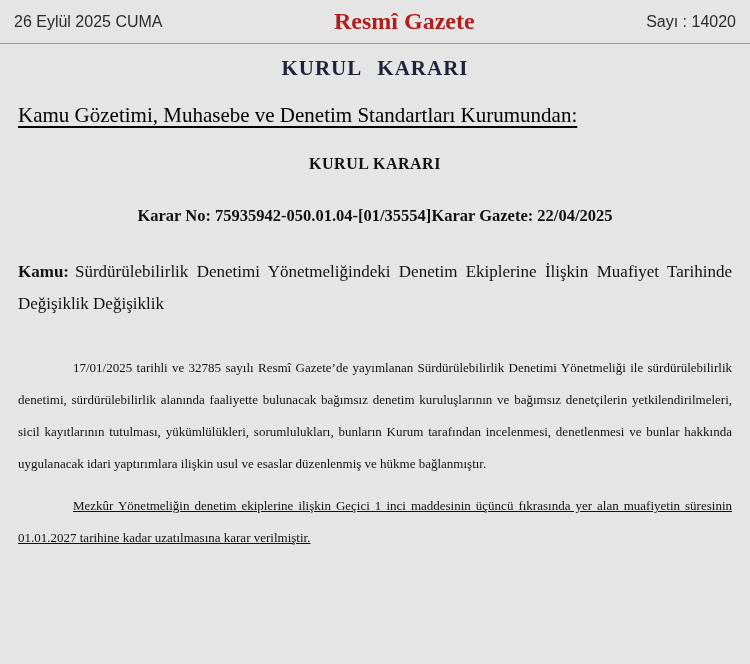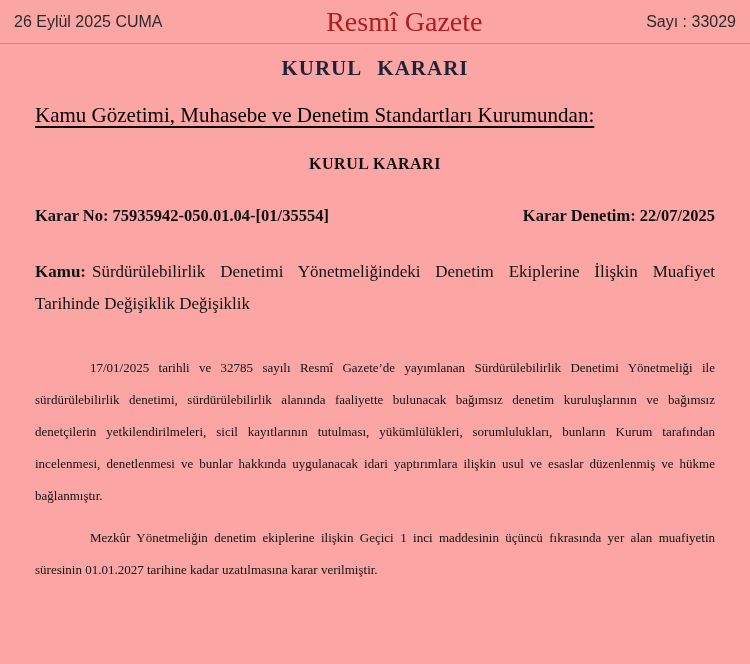--- a/index.html
+++ b/index.html
@@ -8,57 +8,57 @@
     width: 750px;
   }
   body {
     font-family: "Liberation Serif", serif;
     color: #1a1a1a;
     min-height: 664px;
   }
   .page {
     width: 750px;
     min-height: 664px;
-    background: #fca5a5;
+    background: #e5e5e5;
   }
   
   .masthead {
     display: flex;
     align-items: center;
     justify-content: space-between;
     height: 44px;
     padding: 0 14px;
     border-bottom: 1px solid #9a9a9a;
   }
   .masthead-date,
   .masthead-issue {
     font-family: "Liberation Sans", sans-serif;
     font-size: 16px;
     color: #2b2b2b;
     white-space: nowrap;
   }
   .masthead-title {
     font-family: "Liberation Serif", serif;
-    font-weight: normal;
-    font-size: 28px;
+    font-weight: bold;
+    font-size: 24px;
     color: #b01e1e;
     white-space: nowrap;
   }
   
   .section-heading {
     margin-top: 12px;
     text-align: center;
     font-size: 21px;
     font-weight: bold;
     letter-spacing: 1px;
     word-spacing: 10px;
     color: #1f2337;
   }
   .content {
-    padding: 0 35px;
+    padding: 0 18px;
   }
   .authority-heading {
     margin-top: 22px;
     font-size: 21px;
     font-weight: normal;
     color: #000000;
     text-decoration: underline;
     text-underline-offset: 4px;
   }
   .decision-heading {
@@ -66,21 +66,21 @@
     text-align: center;
     font-size: 16px;
     font-weight: bold;
     letter-spacing: 0.5px;
     color: #111111;
   }
   
   .decision-meta-row {
     margin-top: 33px;
     display: flex;
-    justify-content: space-between;
+    justify-content: center;
     font-size: 16.5px;
     font-weight: bold;
     color: #111111;
   }
   
   .subject-paragraph {
     margin-top: 30px;
     font-size: 17px;
     line-height: 32px;
     text-align: justify;
@@ -91,44 +91,44 @@
     margin-right: 6px;
   }
   .body-paragraph {
     font-size: 13px;
     line-height: 32px;
     text-align: justify;
     text-indent: 55px;
     color: #111111;
   }
   .body-paragraph.first { margin-top: 32px; }
-  .body-paragraph.second { margin-top: 10px; }
+  .body-paragraph.second { margin-top: 10px; text-decoration: underline; }
 </style>
 </head>
 <body>
 
 <div class="page">
 
   <div class="masthead">
     <span class="masthead-date">26 Eylül 2025 CUMA</span>
     <span class="masthead-title">Resmî Gazete</span>
-    <span class="masthead-issue">Sayı : 33029</span>
+    <span class="masthead-issue">Sayı : 14020</span>
   </div>
 
   <h1 class="section-heading">KURUL KARARI</h1>
 
   <div class="content">
 
     <h2 class="authority-heading">Kamu Gözetimi, Muhasebe ve Denetim Standartları Kurumundan:</h2>
 
     <h3 class="decision-heading">KURUL KARARI</h3>
 
     <div class="decision-meta-row">
       <span><span>Karar No:</span> <span>75935942-050.01.04-[01/35554]</span></span>
-      <span><span>Karar Denetim:</span> <span>22/07/2025</span></span>
+      <span><span>Karar Gazete:</span> <span>22/04/2025</span></span>
     </div>
 
     <p class="subject-paragraph"><span class="subject-label">Kamu:</span><span>Sürdürülebilirlik Denetimi Yönetmeliğindeki Denetim Ekiplerine İlişkin Muafiyet Tarihinde Değişiklik Değişiklik</span></p>
 
     <p class="body-paragraph first">17/01/2025 tarihli ve 32785 sayılı Resmî Gazete’de yayımlanan Sürdürülebilirlik Denetimi Yönetmeliği ile sürdürülebilirlik denetimi, sürdürülebilirlik alanında faaliyette bulunacak bağımsız denetim kuruluşlarının ve bağımsız denetçilerin yetkilendirilmeleri, sicil kayıtlarının tutulması, yükümlülükleri, sorumlulukları, bunların Kurum tarafından incelenmesi, denetlenmesi ve bunlar hakkında uygulanacak idari yaptırımlara ilişkin usul ve esaslar düzenlenmiş ve hükme bağlanmıştır.</p>
 
     <p class="body-paragraph second">Mezkûr Yönetmeliğin denetim ekiplerine ilişkin Geçici 1 inci maddesinin üçüncü fıkrasında yer alan muafiyetin süresinin 01.01.2027 tarihine kadar uzatılmasına karar verilmiştir.</p>
 
   </div>
 </div>

